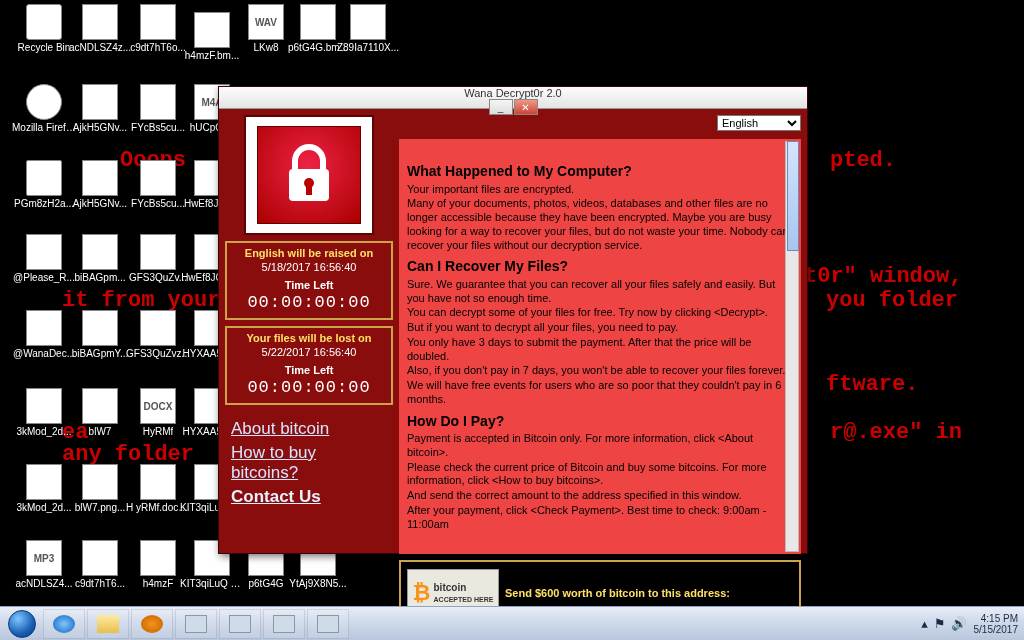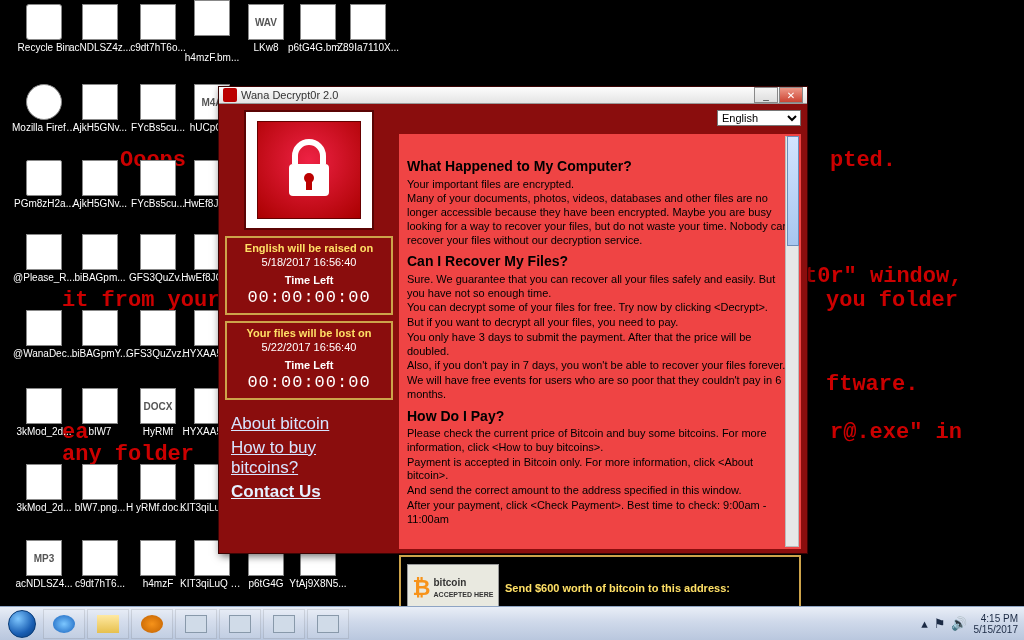--- a/index.html
+++ b/index.html
@@ -56,21 +56,21 @@
     background: #8a0d0d;
     border: 1px solid #3a0404;
     box-shadow: 2px 2px 8px rgba(0,0,0,.6);
     z-index: 5;
     display: flex; flex-direction: column;
   }
   .titlebar {
     height: 22px; background: linear-gradient(#fdfdfd,#e4e4e4);
     border-bottom: 1px solid #999;
     display: flex; align-items: center; padding: 0 4px;
-    font-size: 11px; color: #333;
+    font-size: 11px; color: #333; flex-direction: column;
   }
   .titlebar .tico { width:14px;height:14px;background:#b00;margin-right:4px;border-radius:2px; }
   .titlebar .spacer { flex:1; }
   .winbtns { display:flex; gap:1px; }
   .winbtn {
     width: 24px; height: 16px; border:1px solid #888;
     background: linear-gradient(#f5f5f5,#ddd); font-size:10px;
     display:flex;align-items:center;justify-content:center; cursor:pointer;
   }
   .winbtn.close { background: linear-gradient(#e98,#c43); color:#fff; }
@@ -192,21 +192,21 @@
       <div class="lbl">Recycle Bin</div>
     </div>
     <div class="dicon" style="left: 68px; top: 4px;">
       <div class="ic "></div>
       <div class="lbl">acNDLSZ4z...</div>
     </div>
     <div class="dicon" style="left: 126px; top: 4px;">
       <div class="ic "></div>
       <div class="lbl">c9dt7hT6o...</div>
     </div>
-    <div class="dicon" style="left: 180px; top: 0; gap: 14px;">
+    <div class="dicon" style="left: 180px; top: 12px;">
       <div class="ic "></div>
       <div class="lbl">h4mzF.bm...</div>
     </div>
     <div class="dicon" style="left: 234px; top: 4px;">
       <div class="ic ic-wav">WAV</div>
       <div class="lbl">LKw8</div>
     </div>
     <div class="dicon" style="left: 286px; top: 4px;">
       <div class="ic "></div>
       <div class="lbl">p6tG4G.bm...</div>
@@ -388,22 +388,22 @@
         <p>Your important files are encrypted.</p>
         <p>Many of your documents, photos, videos, databases and other files are no longer accessible because they have been encrypted. Maybe you are busy looking for a way to recover your files, but do not waste your time. Nobody can recover your files without our decryption service.</p>
         <h3 style="margin-top:6px">Can I Recover My Files?</h3>
         <p>Sure. We guarantee that you can recover all your files safely and easily. But you have not so enough time.</p>
         <p>You can decrypt some of your files for free. Try now by clicking &lt;Decrypt&gt;.</p>
         <p>But if you want to decrypt all your files, you need to pay.</p>
         <p>You only have 3 days to submit the payment. After that the price will be doubled.</p>
         <p>Also, if you don't pay in 7 days, you won't be able to recover your files forever.</p>
         <p>We will have free events for users who are so poor that they couldn't pay in 6 months.</p>
         <h3 style="margin-top:6px">How Do I Pay?</h3>
+        <p>Payment is accepted in Bitcoin only. For more information, click &lt;About bitcoin&gt;.</p>
         <p>Please check the current price of Bitcoin and buy some bitcoins. For more information, click &lt;How to buy bitcoins&gt;.</p>
-        <p>Payment is accepted in Bitcoin only. For more information, click &lt;About bitcoin&gt;.</p>
         <p>And send the correct amount to the address specified in this window.</p>
         <p>After your payment, click &lt;Check Payment&gt;. Best time to check: 9:00am - 11:00am</p>
         <div class="msg-scroll"></div>
         <div class="msg-thumb"></div>
       </div>
       <div class="paybox">
         <div class="btcicon">
           <span class="b">₿</span>
           <span>
             <span>bitcoin</span><br>

